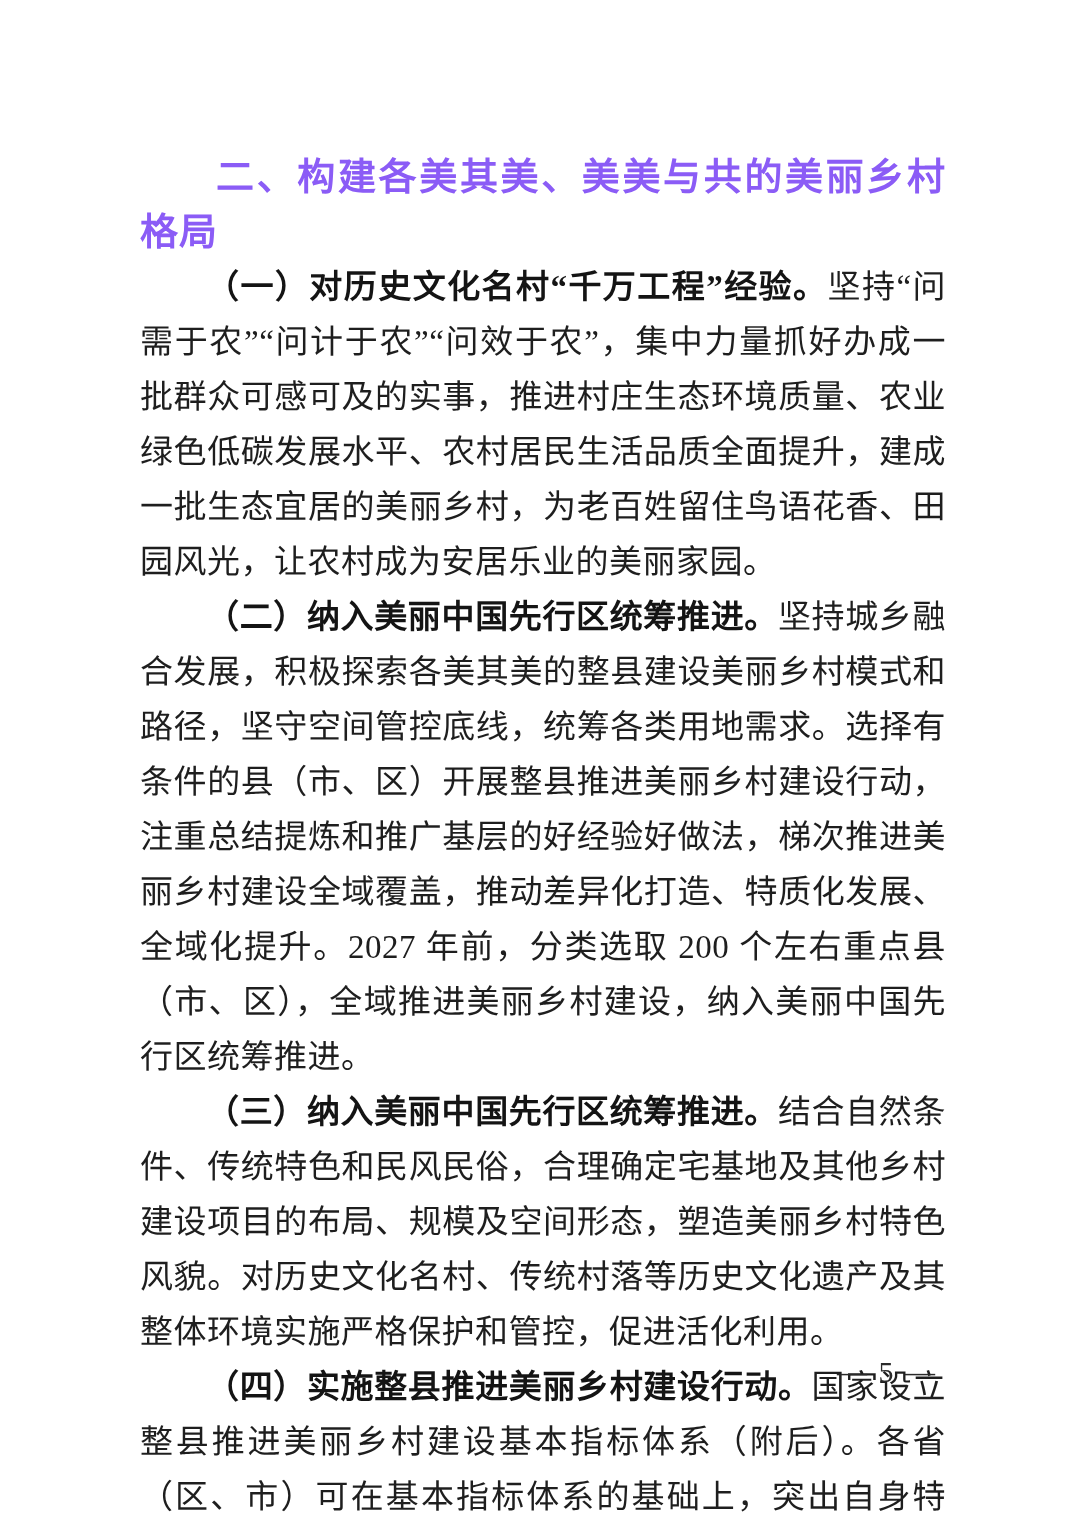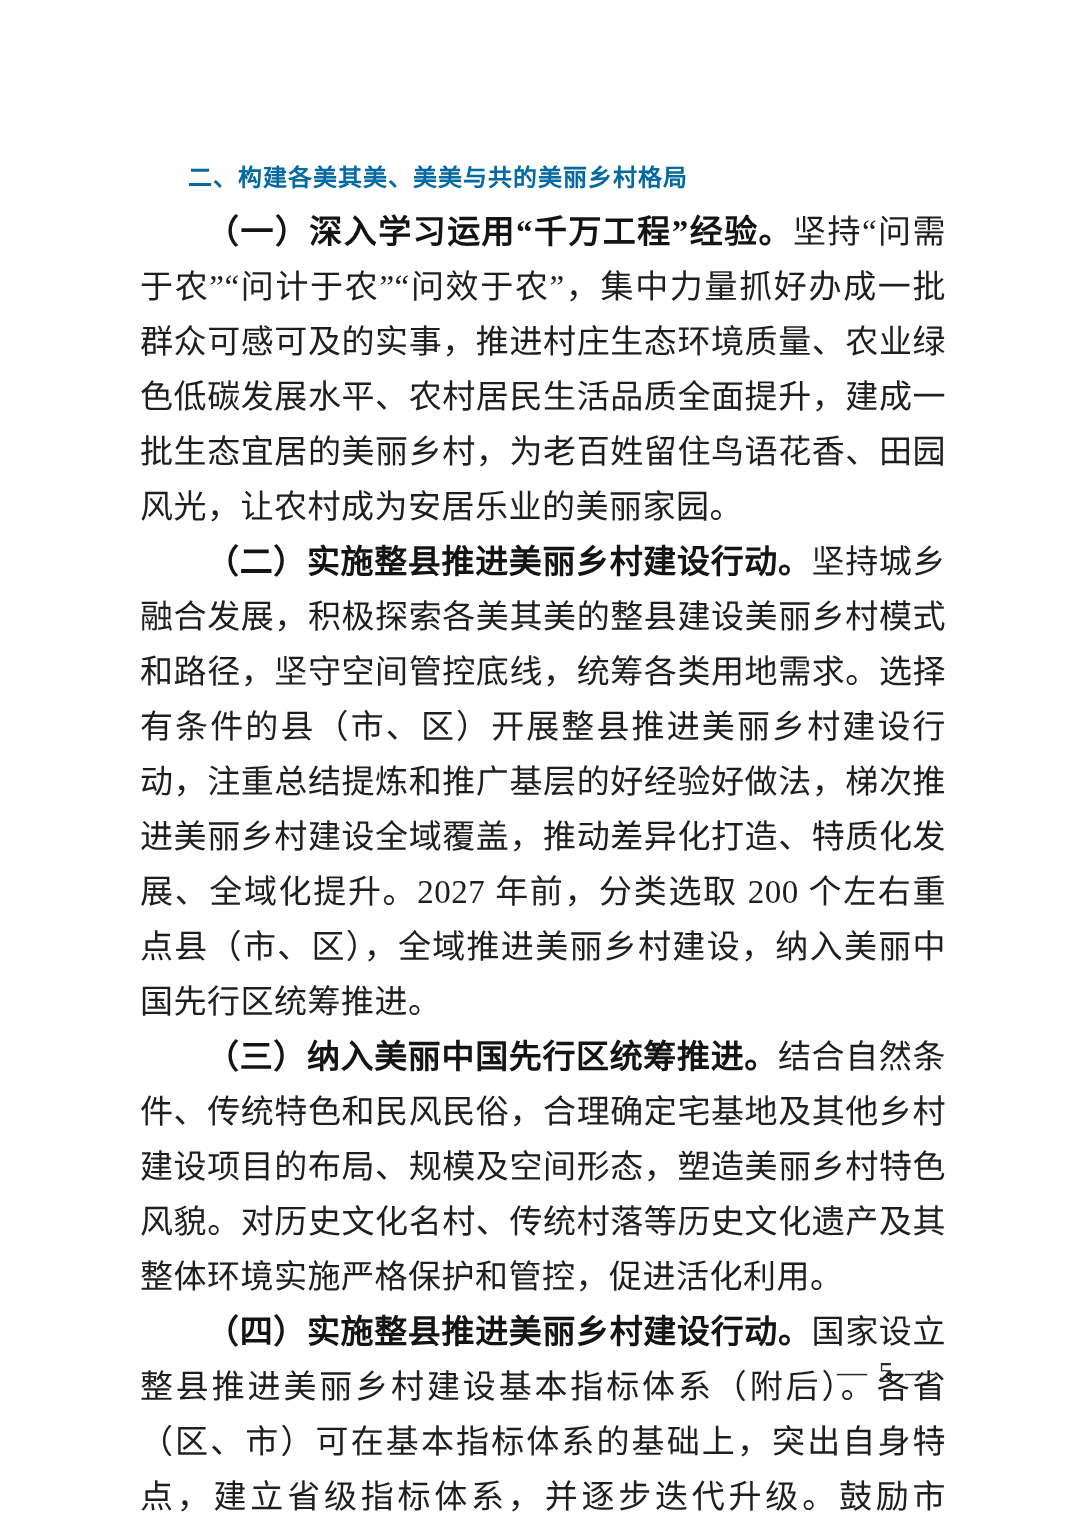--- a/index.html
+++ b/index.html
@@ -25,25 +25,25 @@
     font-size: 33px;
     line-height: 55px;
     text-align: justify;
     text-justify: inter-ideograph;
   }
   .heading {
     margin: 0;
     padding: 0;
     font-family: "Liberation Sans", "DejaVu Sans", sans-serif;
     font-weight: 700;
-    font-size: 24px;
+    font-size: 38px;
     line-height: 55px;
     text-indent: 2em;
     letter-spacing: 1px;
-    color: #0369a1;
+    color: #8b5cf6;
   }
   .para {
     margin: 0;
     padding: 0;
     text-indent: 2em;
     letter-spacing: 0.5px;
   }
   .para .lead {
     font-weight: 700;
     color: #141414;
@@ -64,23 +64,23 @@
 </style>
 </head>
 <body>
 
 <div class="page">
 
   <div class="content">
 
     <h2 class="heading">二、构建各美其美、美美与共的美丽乡村格局</h2>
 
-    <p class="para"><span class="lead">（一）深入学习运用“千万工程”经验。</span><span class="body-text">坚持“问需于农”“问计于农”“问效于农”，集中力量抓好办成一批群众可感可及的实事，推进村庄生态环境质量、农业绿色低碳发展水平、农村居民生活品质全面提升，建成一批生态宜居的美丽乡村，为老百姓留住鸟语花香、田园风光，让农村成为安居乐业的美丽家园。</span></p>
+    <p class="para"><span class="lead">（一）对历史文化名村“千万工程”经验。</span><span class="body-text">坚持“问需于农”“问计于农”“问效于农”，集中力量抓好办成一批群众可感可及的实事，推进村庄生态环境质量、农业绿色低碳发展水平、农村居民生活品质全面提升，建成一批生态宜居的美丽乡村，为老百姓留住鸟语花香、田园风光，让农村成为安居乐业的美丽家园。</span></p>
 
-    <p class="para"><span class="lead">（二）实施整县推进美丽乡村建设行动。</span><span class="body-text">坚持城乡融合发展，积极探索各美其美的整县建设美丽乡村模式和路径，坚守空间管控底线，统筹各类用地需求。选择有条件的县（市、区）开展整县推进美丽乡村建设行动，注重总结提炼和推广基层的好经验好做法，梯次推进美丽乡村建设全域覆盖，推动差异化打造、特质化发展、全域化提升。2027 年前，分类选取 200 个左右重点县（市、区），全域推进美丽乡村建设，纳入美丽中国先行区统筹推进。</span></p>
+    <p class="para"><span class="lead">（二）纳入美丽中国先行区统筹推进。</span><span class="body-text">坚持城乡融合发展，积极探索各美其美的整县建设美丽乡村模式和路径，坚守空间管控底线，统筹各类用地需求。选择有条件的县（市、区）开展整县推进美丽乡村建设行动，注重总结提炼和推广基层的好经验好做法，梯次推进美丽乡村建设全域覆盖，推动差异化打造、特质化发展、全域化提升。2027 年前，分类选取 200 个左右重点县（市、区），全域推进美丽乡村建设，纳入美丽中国先行区统筹推进。</span></p>
 
     <p class="para"><span class="lead">（三）纳入美丽中国先行区统筹推进。</span><span class="body-text">结合自然条件、传统特色和民风民俗，合理确定宅基地及其他乡村建设项目的布局、规模及空间形态，塑造美丽乡村特色风貌。对历史文化名村、传统村落等历史文化遗产及其整体环境实施严格保护和管控，促进活化利用。</span></p>
 
     <p class="para"><span class="lead">（四）实施整县推进美丽乡村建设行动。</span><span class="body-text">国家设立整县推进美丽乡村建设基本指标体系（附后）。各省（区、市）可在基本指标体系的基础上，突出自身特点，建立省级指标体系，并逐步迭代升级。鼓励市（州）、县（市、区）以生态环境综合治理、“两山”转化、绿色农业发展、促进宜居宜业为重点，结合本区域特色、发展水平、</span></p>
 
   </div>
 
   <div class="footer">
     <span>— 5 —</span>
   </div>

